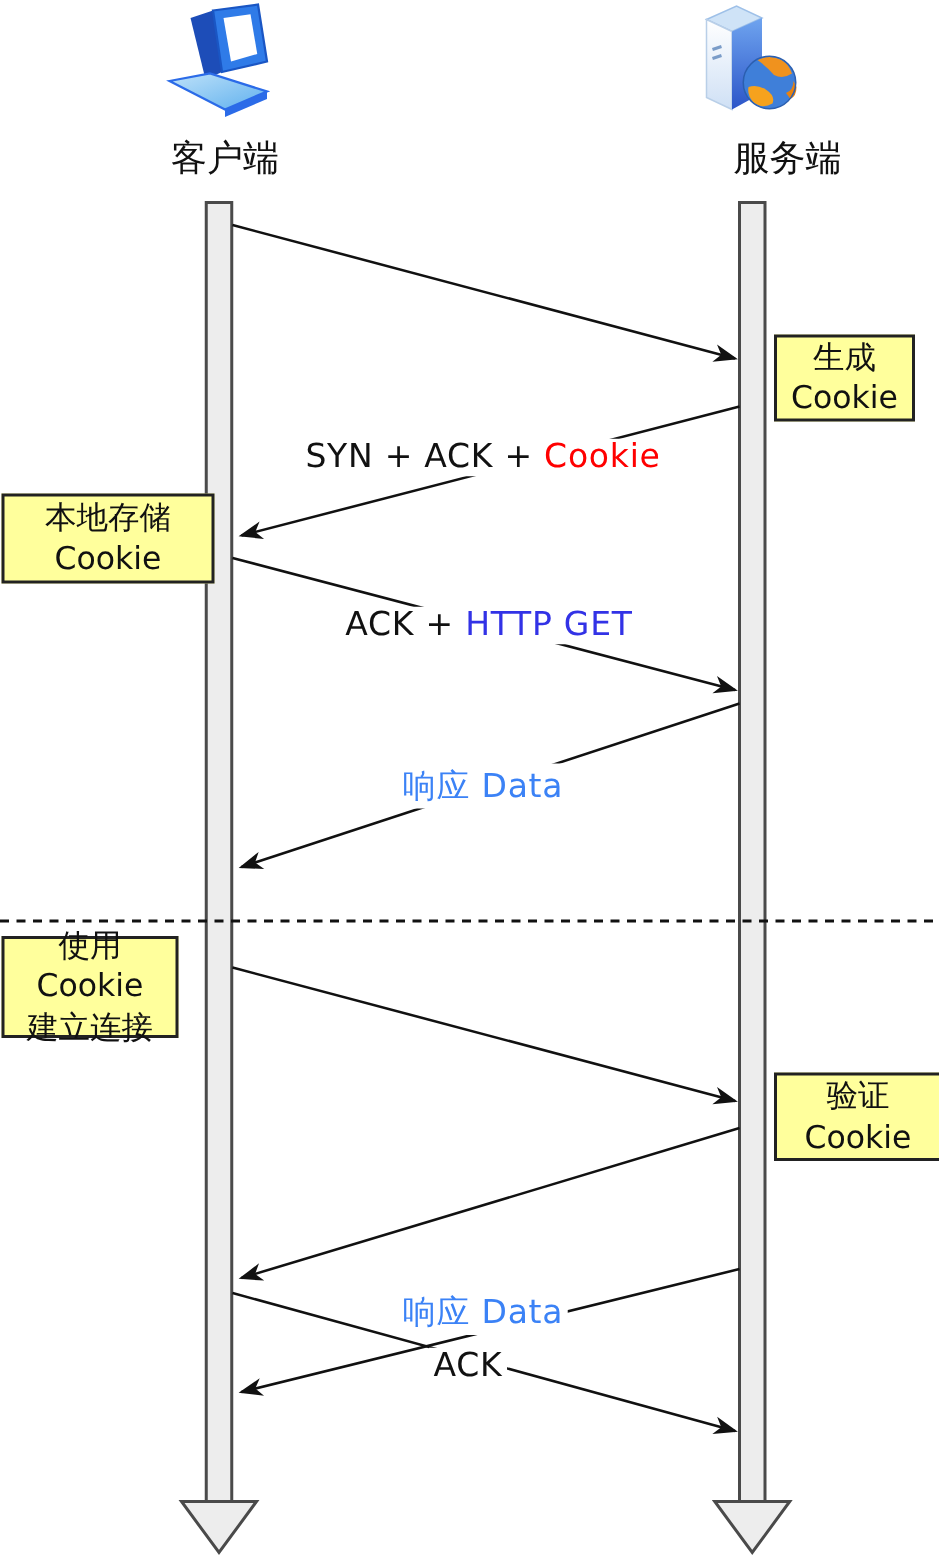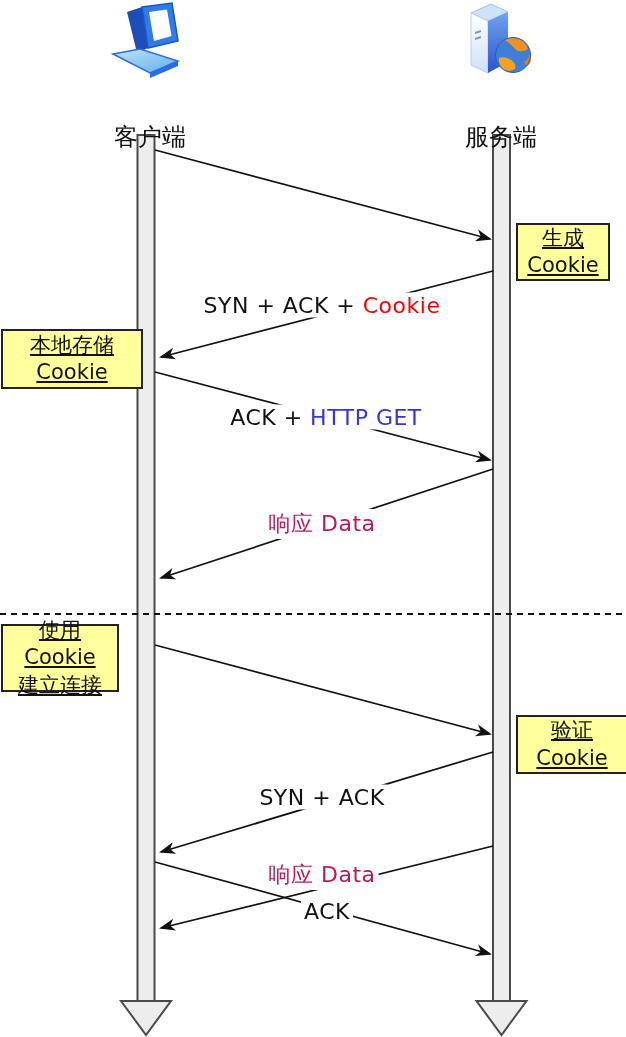--- a/index.html
+++ b/index.html
@@ -4,37 +4,36 @@
 <style>
   html,body{margin:0;padding:0;background:#fff;}
   .canvas{
     position:relative;width:626px;height:1037px;background:#ffffff;
     font-family:"DejaVu Sans","Liberation Sans",sans-serif;color:#111;
     overflow:hidden;
   }
   svg.diagram{position:absolute;left:0;top:0;}
   .actor-label{
     position:absolute;transform:translateX(-50%);
-    font-size:24px;color:#111;white-space:nowrap;margin-top:32px;
+    font-size:24px;color:#111;white-space:nowrap;
   }
   .msg{
     position:absolute;transform:translate(-50%,-50%);
     font-size:22px;white-space:nowrap;background:#ffffff;padding:0 3px;
     letter-spacing:0.5px;
   }
   .c-black{color:#111111;}
   .c-red{color:#ff0000;}
   .c-blue{color:#3232e6;}
-  .c-green{color:#be185d;}
+  .c-green{color:#3b82f6;}
   .note{
     position:absolute;background:#ffff9c;border:2px solid #222;
     display:flex;flex-direction:column;align-items:center;justify-content:center;
     font-size:21px;line-height:1.3;color:#111;text-align:right;
     box-sizing:border-box;
-    text-decoration:underline;
   }
 </style>
 </head>
 <body>
 
 <div class="canvas">
 
   <svg class="diagram" width="626" height="1037" viewBox="0 0 626 1037">
     <defs>
       <marker id="arrow" markerUnits="userSpaceOnUse" markerWidth="18" markerHeight="14" refX="15" refY="7" orient="auto">
@@ -90,35 +89,34 @@
     <line x1="493" y1="469" x2="161" y2="578" stroke="#111" stroke-width="1.7" marker-end="url(#arrow)"></line>
     <line x1="155" y1="645" x2="490" y2="734" stroke="#111" stroke-width="1.7" marker-end="url(#arrow)"></line>
     <line x1="493" y1="752" x2="161" y2="852" stroke="#111" stroke-width="1.7" marker-end="url(#arrow)"></line>
     <line x1="493" y1="846" x2="161" y2="928" stroke="#111" stroke-width="1.7" marker-end="url(#arrow)"></line>
     <line x1="155" y1="862" x2="490" y2="954" stroke="#111" stroke-width="1.7" marker-end="url(#arrow)"></line>
 
     <line x1="0" y1="614" x2="626" y2="614" stroke="#111" stroke-width="2" stroke-dasharray="6,5"></line>
   </svg>
 
   <div class="actor-label" style="left:150px;top:89px;">客户端</div>
-  <div class="actor-label" style="left:501px;top:89px;">服务端</div>
+  <div class="actor-label" style="left:525px;top:89px;">服务端</div>
 
 
   <div class="msg" style="left:322px;top:305px;"><span class="c-black">SYN + ACK + </span><span class="c-red">Cookie</span></div>
 
   <div class="msg" style="left:326px;top:417px;"><span class="c-black">ACK + </span><span class="c-blue">HTTP GET</span></div>
 
   <div class="msg" style="left:322px;top:524px;"><span class="c-green">响应 Data</span></div>
 
 
-  <div class="msg" style="left:322px;top:797px;"><span class="c-black">SYN + ACK</span></div>
 
   <div class="msg" style="left:322px;top:875px;"><span class="c-green">响应 Data</span></div>
 
-  <div class="msg" style="left:327px;top:911px;"><span class="c-black">ACK</span></div>
+  <div class="msg" style="left:312px;top:911px;"><span class="c-black">ACK</span></div>
 
   <div class="note" style="left:516px;top:223px;width:94px;height:58px;">
     <div>生成</div>
     <div>Cookie</div>
   </div>
 
   <div class="note" style="left:1px;top:329px;width:142px;height:60px;">
     <div>本地存储</div>
     <div>Cookie</div>
   </div>

